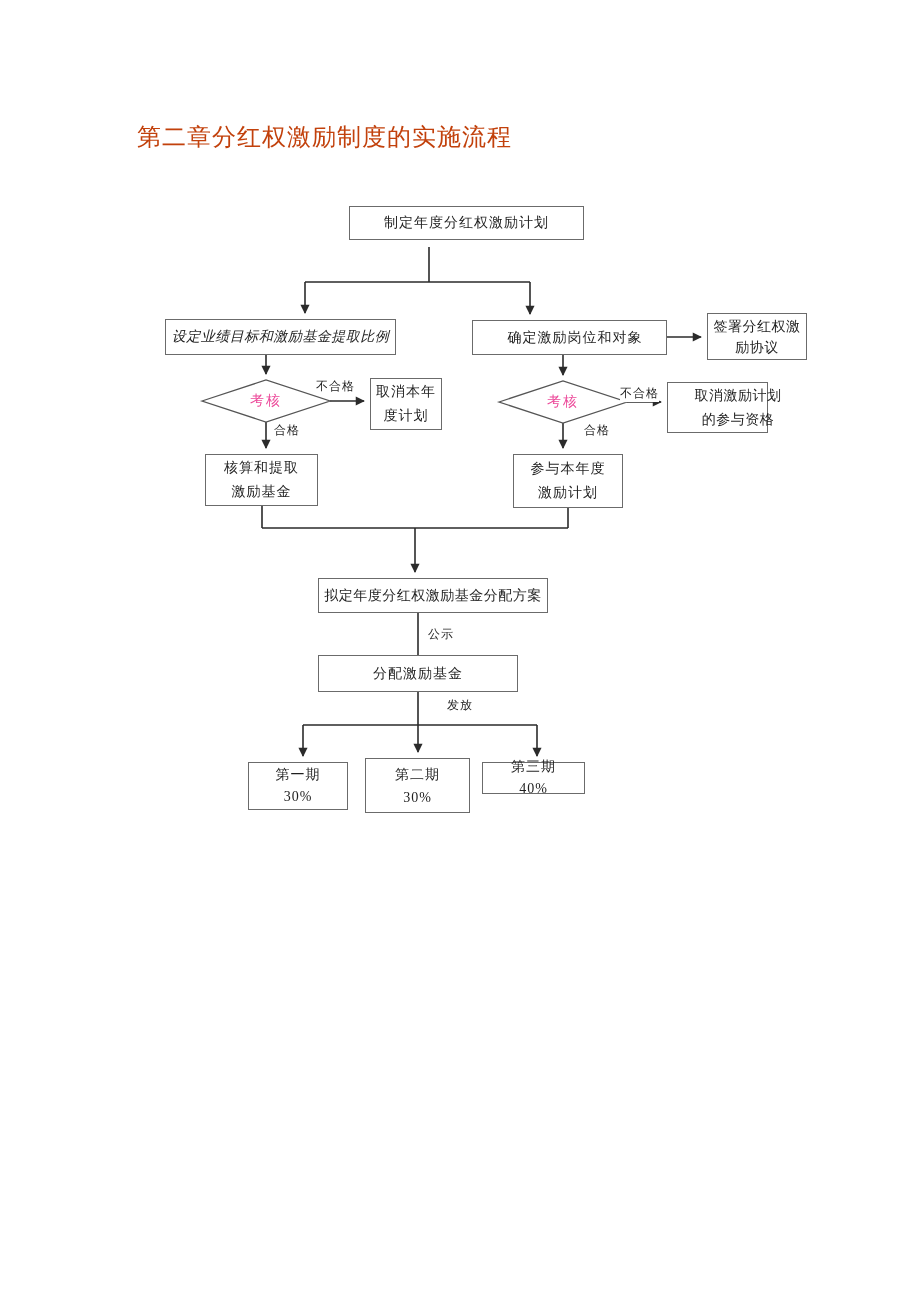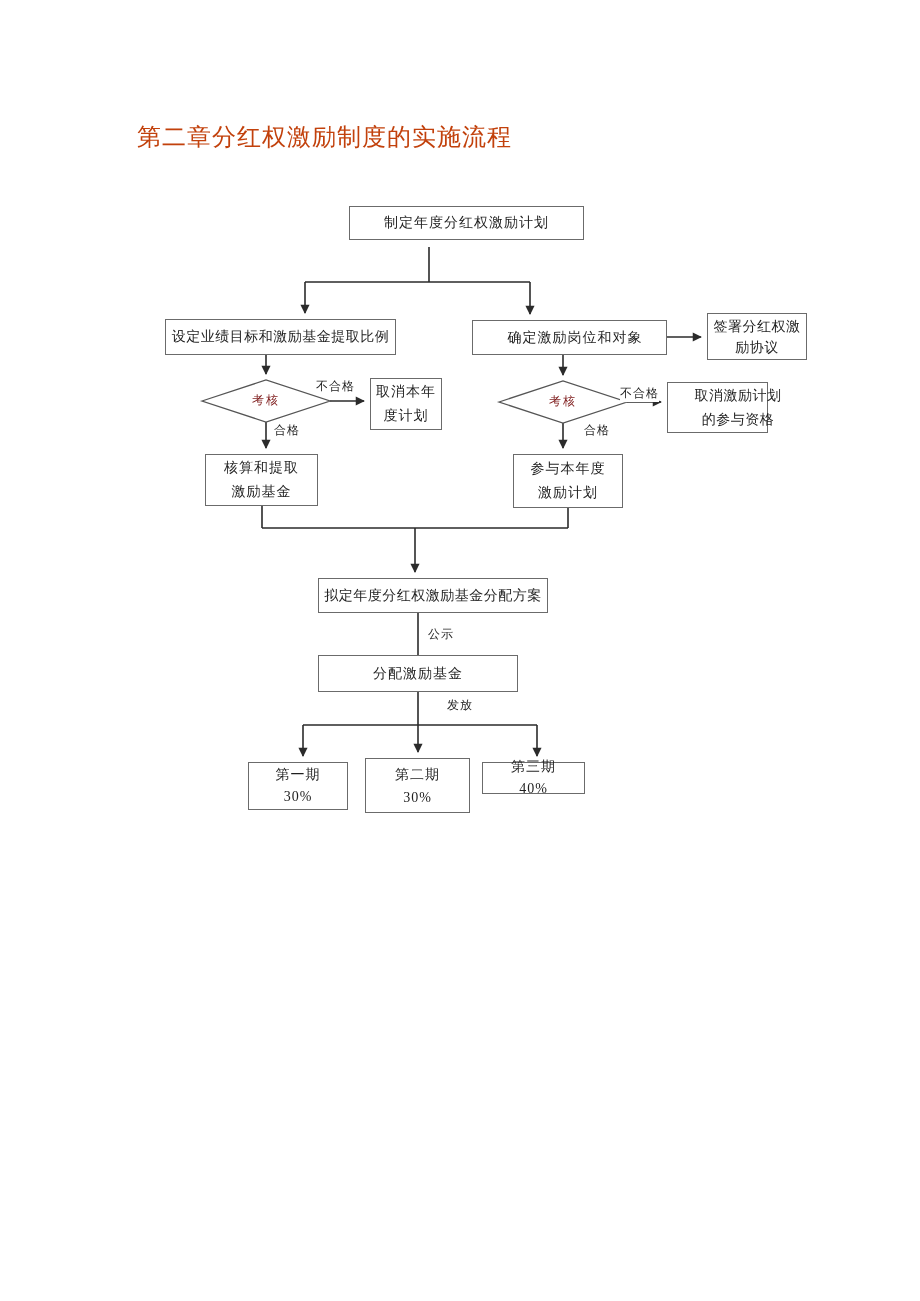--- a/index.html
+++ b/index.html
@@ -42,39 +42,39 @@
     justify-content: center;
     text-align: center;
     font-size: 14px;
     letter-spacing: 1px;
     line-height: 24px;
     color: #1f1f1f;
     white-space: nowrap;
     box-sizing: border-box;
   }
   #n-plan            { left: 320px; top: 206px; width: 235px; height: 34px; margin-left: 29px; }
-  #n-set-targets     { left: 165px; top: 319px; width: 231px; height: 36px; letter-spacing: 0.5px; }
+  #n-set-targets     { left: 165px; top: 319px; width: 231px; height: 36px; letter-spacing: 0.5px; font-style: italic; }
   #n-determine       { left: 472px; top: 320px; width: 195px; height: 35px; padding-left: 11px; }
   #n-sign            { left: 707px; top: 313px; width: 100px; height: 47px; line-height: 21px; letter-spacing: 0.5px; }
   #n-cancel-year     { left: 370px; top: 378px; width: 72px;  height: 52px; }
   #n-cancel-part     { left: 667px; top: 382px; width: 101px; height: 51px; letter-spacing: 0.5px; padding-left: 41px; }
   #n-calc-extract    { left: 205px; top: 454px; width: 113px; height: 52px; text-align: center; }
   #n-join-plan       { left: 513px; top: 454px; width: 110px; height: 54px; }
   #n-draft-plan      { left: 318px; top: 578px; width: 230px; height: 35px; letter-spacing: 0.5px; }
   #n-distribute      { left: 318px; top: 655px; width: 200px; height: 37px; }
   #n-phase1          { left: 248px; top: 762px; width: 100px; height: 48px; line-height: 22px; }
   #n-phase2          { left: 365px; top: 758px; width: 105px; height: 55px; line-height: 23px; }
   #n-phase3          { left: 482px; top: 762px; width: 103px; height: 32px; line-height: 22px; }
   .diamond-label {
     position: absolute;
     width: 90px;
     text-align: center;
-    font-size: 12px;
+    font-size: 14px;
     letter-spacing: 2px;
-    color: #7f1d1d;
+    color: #ec4899;
   }
   #d-label-left  { left: 221px; top: 392px; }
   #d-label-right { left: 518px; top: 393px; }
   .edge-label {
     position: absolute;
     font-size: 12px;
     letter-spacing: 1px;
     color: #1f1f1f;
     white-space: nowrap;
     background: #ffffff;

